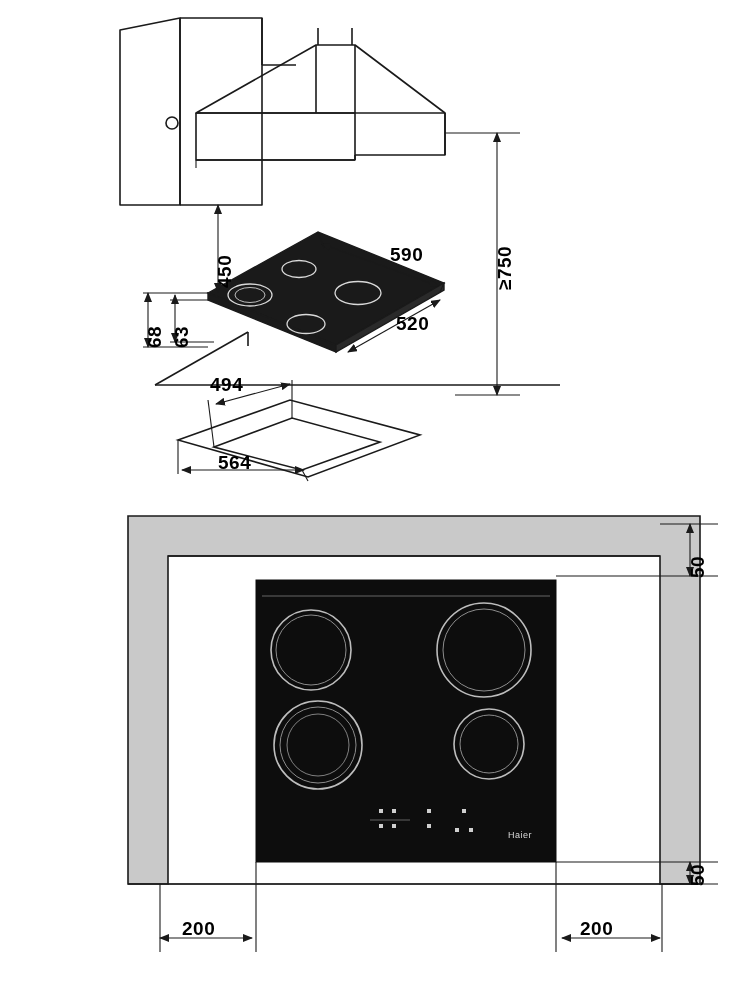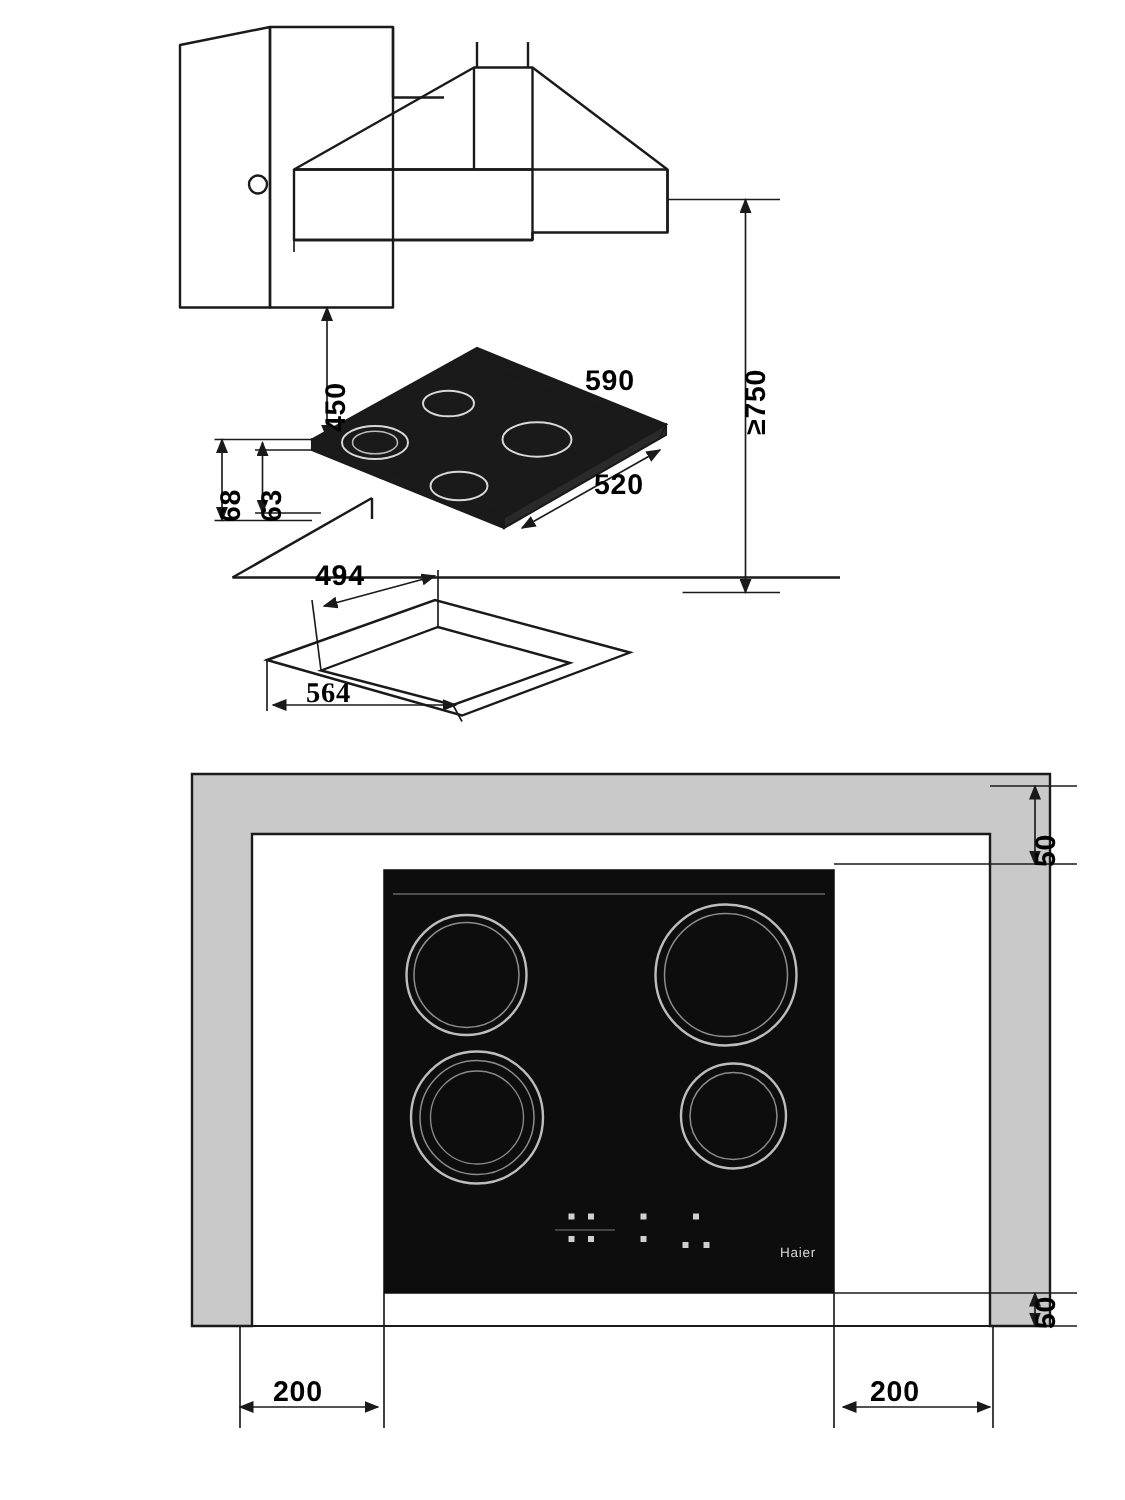--- a/index.html
+++ b/index.html
@@ -196,25 +196,25 @@
   <div class="dimtext" style="left:370px; top:244px;margin-left:20px;">590</div>
 
   <div class="dimtext" style="left:396px; top:313px;">520</div>
 
   <div class="dimtext vert" style="left:144px; top:348px;">68</div>
 
   <div class="dimtext vert" style="left:171px; top:348px;">63</div>
 
   <div class="dimtext" style="left:210px; top:374px;">494</div>
 
-  <div class="dimtext" style="left:204px; top:452px;font-family:Liberation Serif, serif;">564</div>
+  <div class="dimtext" style="left:218px; top:452px;">564</div>
 
   <div class="dimtext vert" style="left:687px; top:578px;">50</div>
 
   <div class="dimtext vert" style="left:687px; top:886px;">50</div>
 
   <div class="dimtext" style="left:182px; top:918px;">200</div>
 
   <div class="dimtext" style="left:580px; top:918px;">200</div>
 
-  <div class="brand" style="left:520px; top:830px;">Haier</div>
+  <div class="brand" style="left:508px; top:830px;">Haier</div>
 
 </div>
 
 </body></html>

